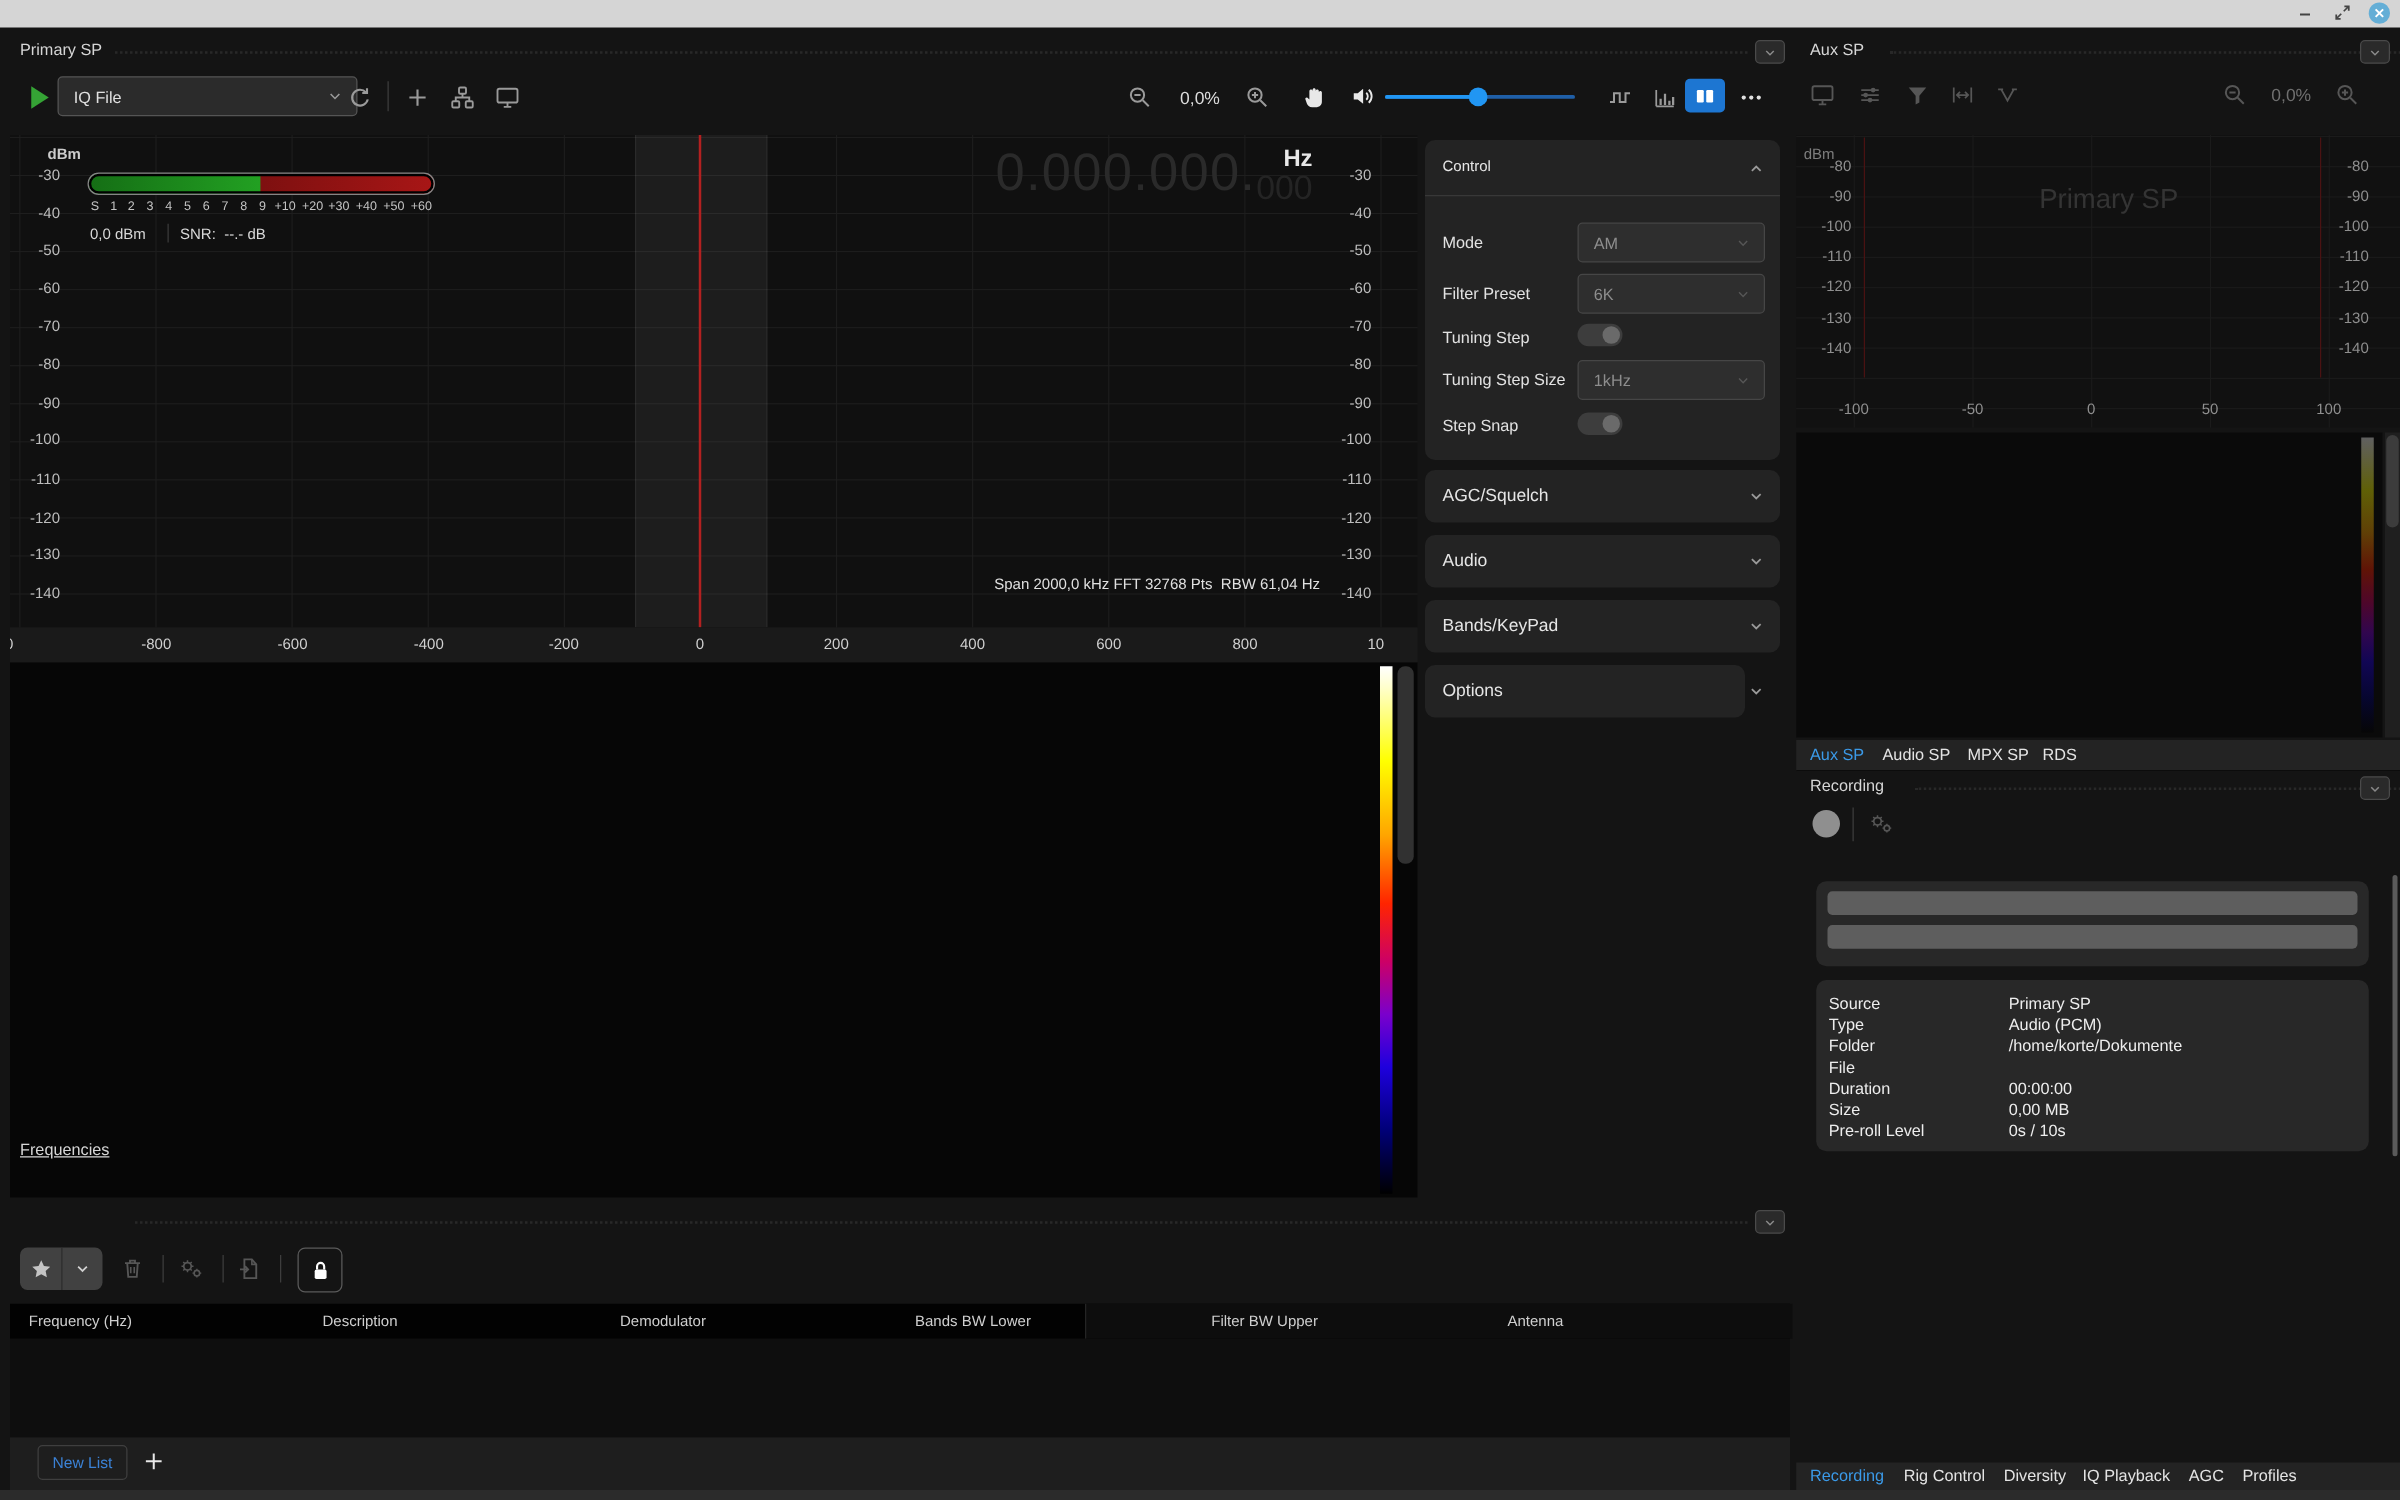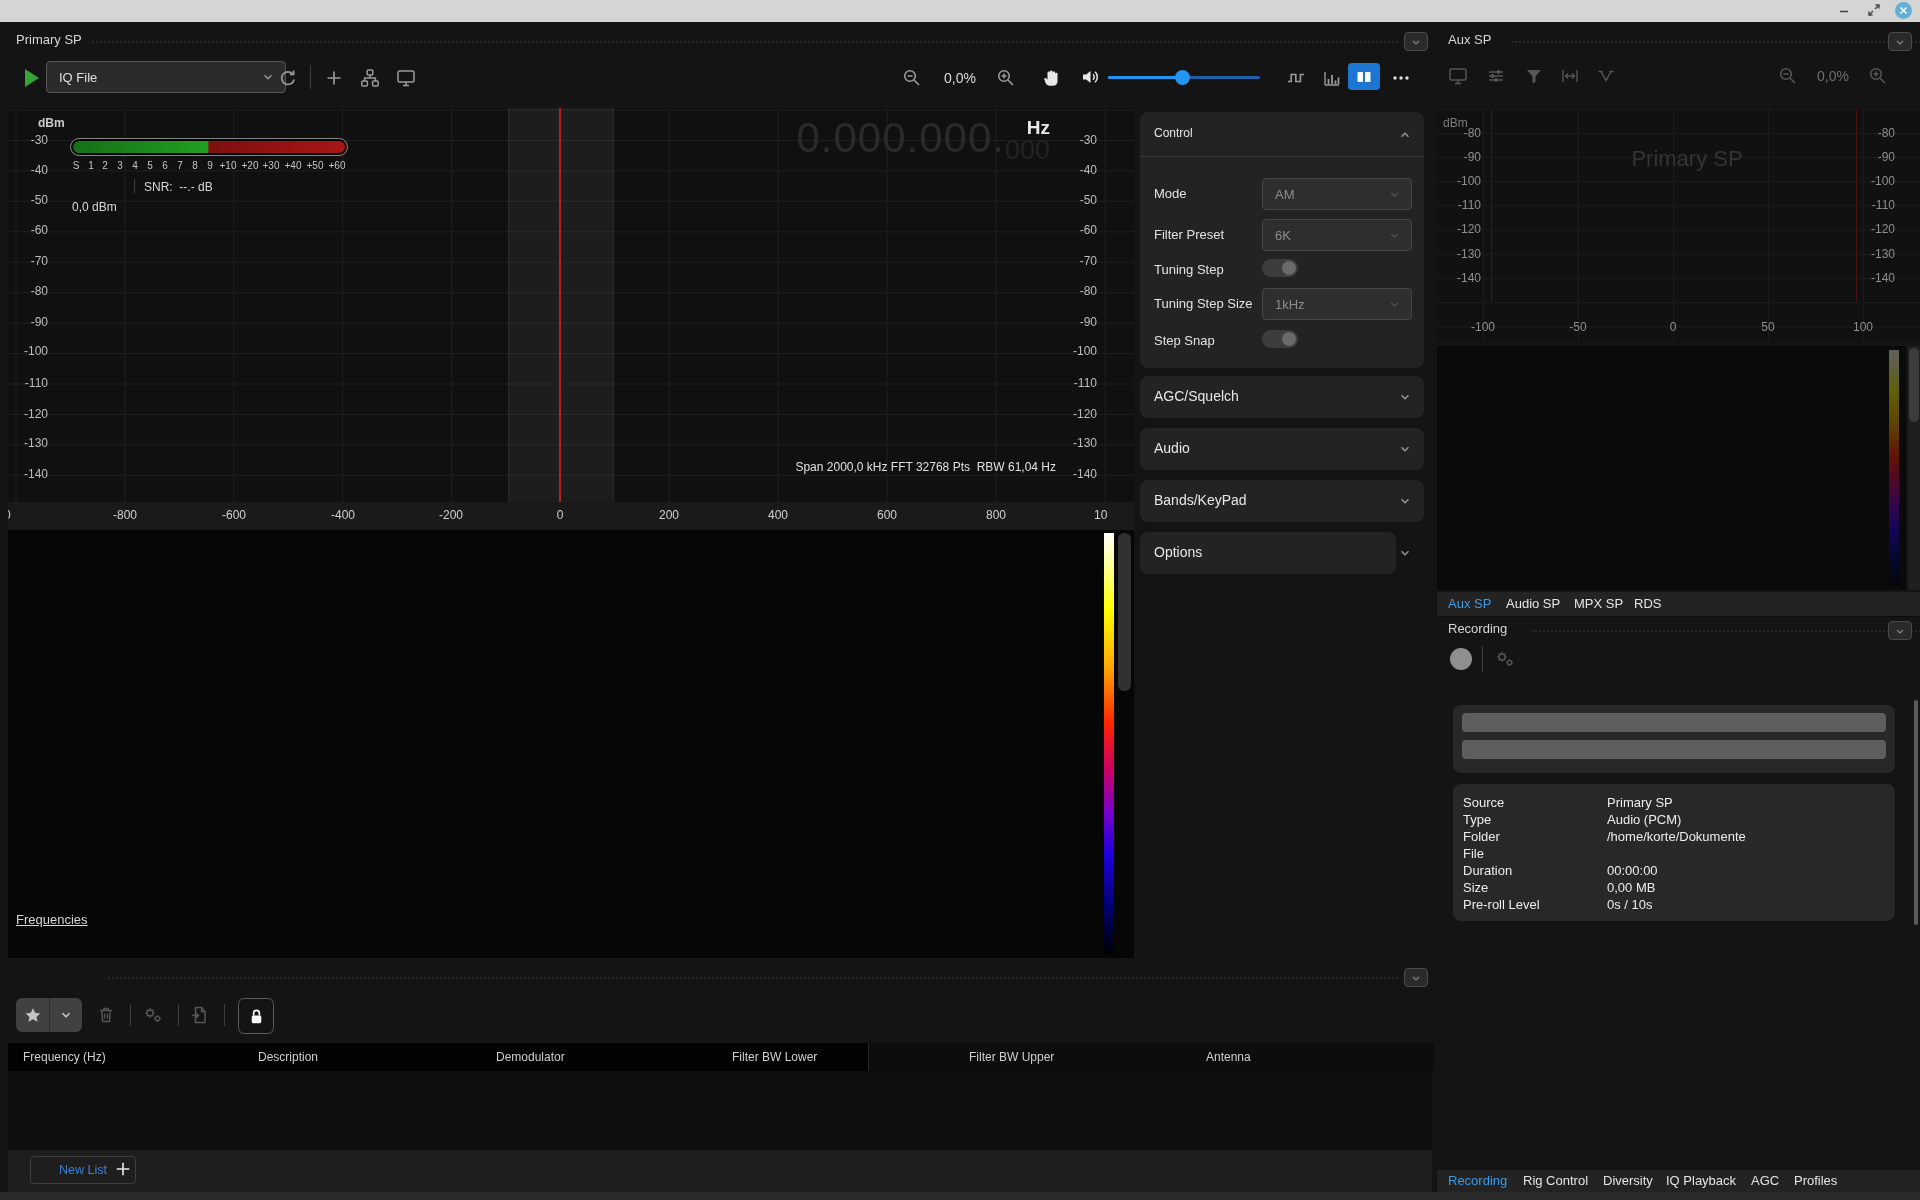--- a/index.html
+++ b/index.html
@@ -211,21 +211,21 @@
     <span class="smtick" style="left:109px">6</span>
     <span class="smtick" style="left:124px">7</span>
     <span class="smtick" style="left:139px">8</span>
     <span class="smtick" style="left:154px">9</span>
     <span class="smtick" style="left:172px">+10</span>
     <span class="smtick" style="left:194px">+20</span>
     <span class="smtick" style="left:215px">+30</span>
     <span class="smtick" style="left:237px">+40</span>
     <span class="smtick" style="left:259px">+50</span>
     <span class="smtick" style="left:281px">+60</span>
-    <span class="p" style="left:16px;top:44px;font-size:12px;color:#d8d8d8;margin-top:20px;">0,0 dBm</span>
+    <span class="p" style="left:16px;top:44px;font-size:12px;color:#d8d8d8;">0,0 dBm</span>
     <div class="p" style="left:78px;top:43px;width:1px;height:15px;background:#3a3a3a;"></div>
     <span class="p" style="left:88px;top:44px;font-size:12px;color:#d8d8d8;white-space:pre;">SNR:  --.- dB</span>
   </div>
 
   <div class="p" style="right:84px;top:6px;display:flex;align-items:flex-start;text-align:right;">
     <span style="font-size:42px;color:#2a2a2a;letter-spacing:1px;">0.000.000.</span>
     <span style="display:inline-flex;flex-direction:column;align-items:flex-end;padding-top:3px;">
       <span style="font-size:19px;font-weight:bold;color:#e8e8e8;">Hz</span>
       <span style="font-size:27px;color:#242424;margin-top:-4px;">000</span>
     </span>
@@ -366,27 +366,27 @@
       <rect x="5" y="9" width="10" height="8" rx="1.5" fill="#fff"></rect>
       <path d="M7 9V6.5a3 3 0 0 1 6 0V9" stroke="#fff" stroke-width="1.8" fill="none"></path>
     </svg>
 </div>
 
 <div class="p" id="tblhead">
   <div class="p" style="left:860px;top:0;width:565px;height:28px;background:#0d0d0d;border-left:1px solid #242424;"></div>
   <span class="th" style="left:15px">Frequency (Hz)</span>
   <span class="th" style="left:250px">Description</span>
   <span class="th" style="left:488px">Demodulator</span>
-  <span class="th" style="left:724px">Filter BW Lower</span>
+  <span class="th" style="left:724px">Bands BW Lower</span>
   <span class="th" style="left:961px">Filter BW Upper</span>
   <span class="th" style="left:1198px">Antenna</span>
 </div>
 <div class="p" style="left:8px;top:1071px;width:1424px;height:79px;background:#0e0e0e;"></div>
 <div class="p" style="left:8px;top:1150px;width:1424px;height:42px;background:#1e1e1e;">
-  <div class="p" style="left:22px;top:6px;height:26px;padding:0 28px;border:1px solid #3f3f3f;border-radius:4px;display:flex;align-items:center;font-size:12.5px;color:#3b82d6;">
+  <div class="p" style="left:22px;top:6px;height:26px;padding:0 11px;border:1px solid #3f3f3f;border-radius:4px;display:flex;align-items:center;font-size:12.5px;color:#3b82d6;">
     <span>New List</span>
   </div>
   <div class="p ic-bright" style="left:106px;top:10px;">
     <svg width="18" height="18" viewBox="0 0 20 20">
         <path d="M10 3v14M3 10h14" stroke="currentColor" stroke-width="1.8"></path>
       </svg>
   </div>
 </div>
 
 <div class="p panelhead" style="left:1448px;top:32px;">Aux SP</div>

